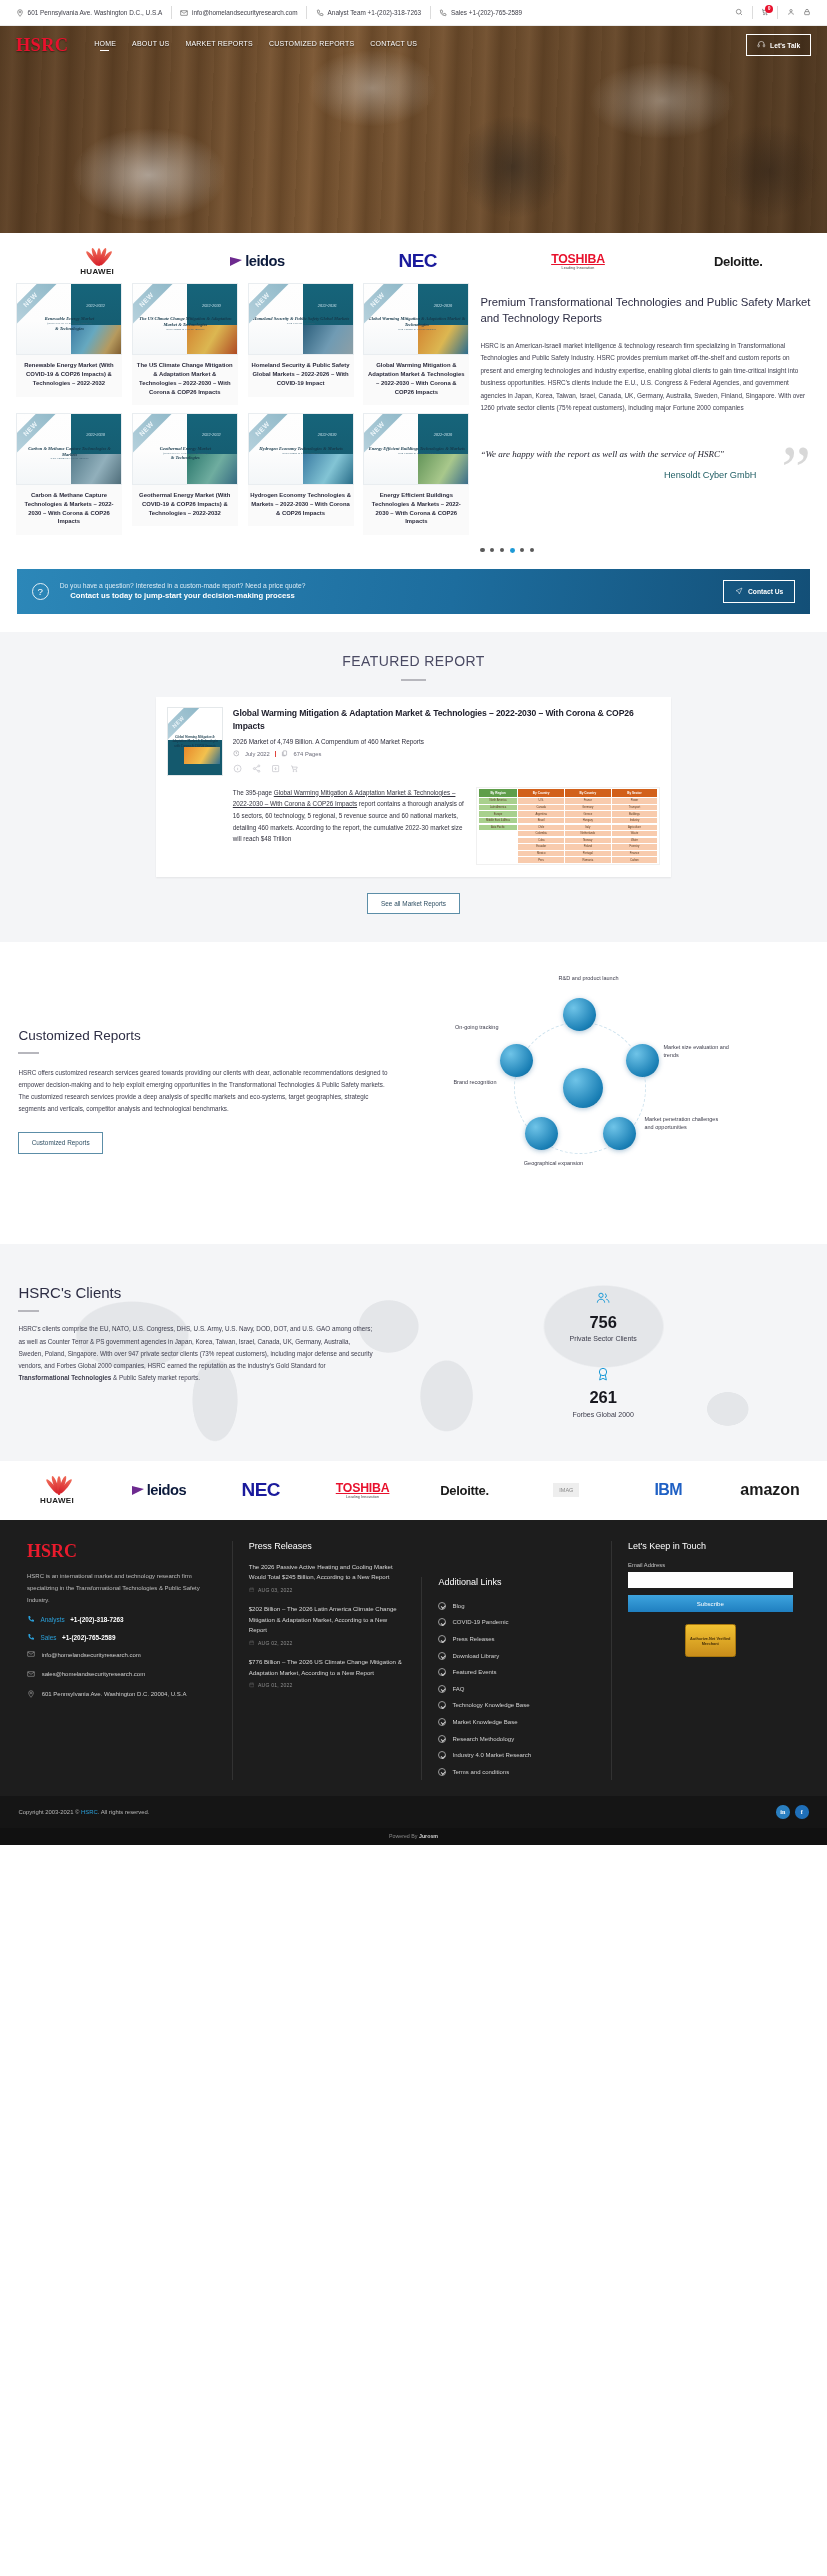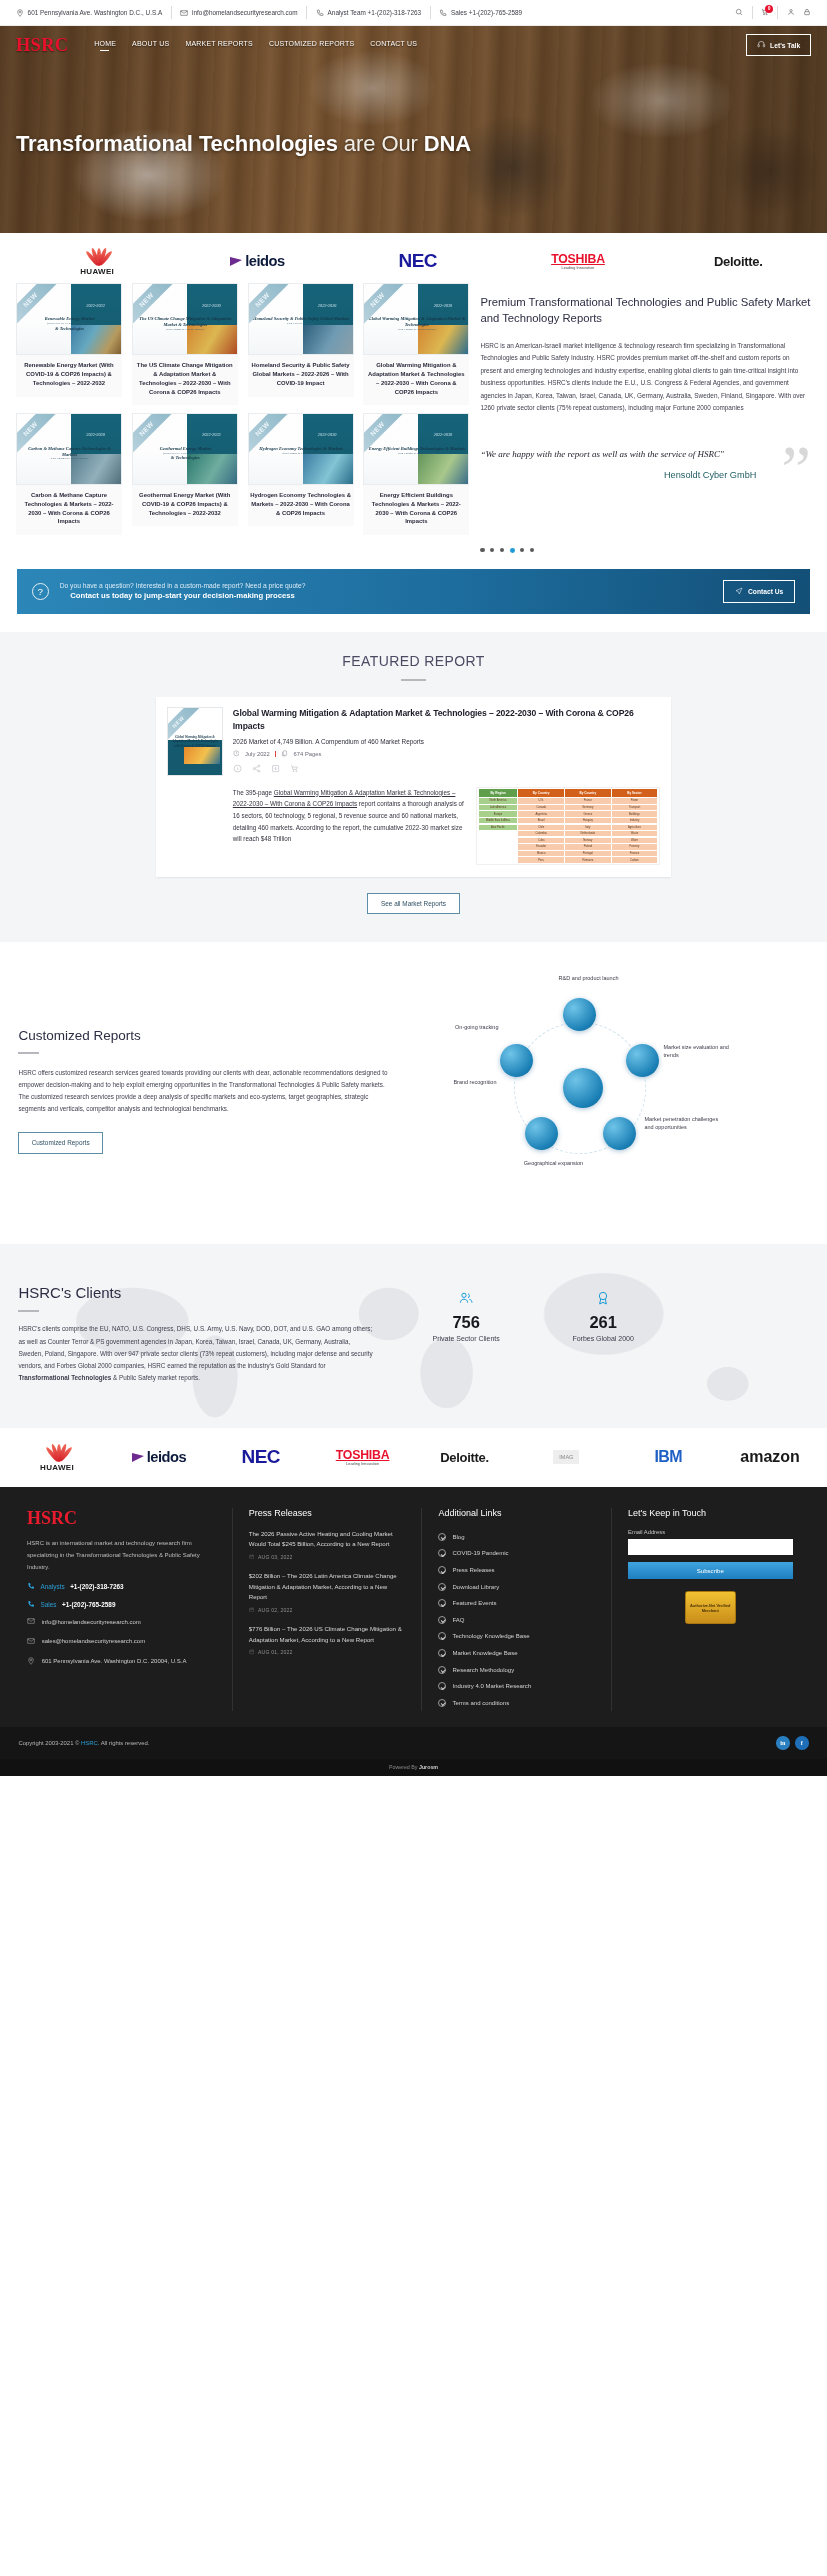--- a/index.html
+++ b/index.html
@@ -331,40 +331,40 @@
       radial-gradient(ellipse 98px 67px at 73% 38%, #e2e4e7 60%, transparent 62%),
       radial-gradient(ellipse 34px 27.6px at 88% 76%, #e2e4e7 60%, transparent 62%);
     opacity: .85;
   }
   .clients-in { position: relative; display: flex; }
   .clients-l { width: 48%; padding-right: 22px; }
   .clients-h { font-size: 15px; color: #2d2d44; font-weight: normal; }
   .clients-rule { width: 21px; height: 2.5px; background: #b7b7bd; margin: 8.6px 0 11px; }
   .clients-p { font-size: 6.3px; line-height: 1.95; color: #3d3d4d; }
   .clients-p b { font-weight: bold; }
-  .stats { width: 52%; display: grid; grid-template-columns: 1fr 1fr 1fr; row-gap: 24.5px; padding-top: 6.1px;}
+  .stats { width: 52%; display: grid; grid-template-columns: 1fr; row-gap: 24.5px; padding-top: 6.1px;}
   .stat { text-align: center; }
   .stat svg { width: 16px; height: 16px; fill:none; stroke:#1a9ad7; stroke-width:1.5; }
   .stat-n { font-size: 16.5px; font-weight: bold; color: #18181f; margin-top: 4.3px; }
   .stat-l { font-size: 7px; color: #3b3b4a; margin-top: 3.1px; }
 
   
   .logos2 {
     display:flex; align-items:center; justify-content:space-between;
     padding: 16px 6.1px; background:#fff;
   }
   .logos2 .brand { height: 27px; }
 
   
   footer { background: #1d1d1d; color: #d6d6d6; padding: 21px 18.4px 16px; }
   .f-cols { display: flex; gap: 0; }
   .f-col { padding: 0 16px; }
   .f-col.c1 { width: 27%; padding-left: 8.6px; }
   .f-col.c2 { width: 24%; border-left: 0.6px solid #323232; }
-  .f-col.c3 { width: 24%; border-left: 0.6px solid #323232; }
+  .f-col.c3 { width: 24%; border-left: 0.6px solid #323232; margin-top: 36px; }
   .f-col.c4 { width: 25%; border-left: 0.6px solid #323232; }
   .f-logo { font-family:"Liberation Serif",serif; font-size: 18px; font-weight: bold; color: #ea1b2d; }
   .f-about { font-size: 6px; line-height: 1.95; color: #bdbdbd; margin-top: 9.8px; }
   .f-phone { display:flex; align-items:center; gap:5.5px; margin-top: 8.6px; font-size: 6.4px; }
   .f-phone .lbl { color: #2a9fd8; }
   .f-phone .num { color:#fff; font-weight: bold; }
   .f-line { display:flex; align-items:flex-start; gap:6.7px; margin-top: 8px; font-size: 6px; color:#cfcfcf; line-height:1.7;}
   .f-line svg{width:8px;height:8px;fill:none;stroke:#cfcfcf;stroke-width:1.3;flex:none;margin-top:0.6px;}
   .f-phone svg{width:8px;height:8px;fill:#2a9fd8;stroke:none;flex:none;}
   .f-h3 { font-size: 9px; color: #fff; font-weight: normal; margin-bottom: 11px; }
@@ -485,23 +485,20 @@
     </nav>
     <div class="lets-talk">
       <span><svg viewBox="0 0 24 24">
             <path d="M4 13v-1a8 8 0 0 1 16 0v1"></path>
             <rect x="2.5" y="13" width="4" height="6" rx="1.5"></rect>
             <rect x="17.5" y="13" width="4" height="6" rx="1.5"></rect>
           </svg></span>
       <span>Let's Talk</span>
     </div>
   </div>
-  <div class="hero-title">
-    <span>Transformational Technologies</span><span class="light"> are Our </span><span>DNA</span>
-  </div>
 </div>
 
 <div class="brandstrip">
   <div class="brand">
     <div style="display:flex;flex-direction:column;align-items:center;">
       <div class="huawei-mark">
         <div class="huawei-pet" style="transform:rotate(-40deg) translateY(-1.2px)"></div>
         <div class="huawei-pet" style="transform:rotate(-20deg) translateY(-1.2px)"></div>
         <div class="huawei-pet" style="transform:rotate(0deg)"></div>
         <div class="huawei-pet" style="transform:rotate(20deg) translateY(-1.2px)"></div>

